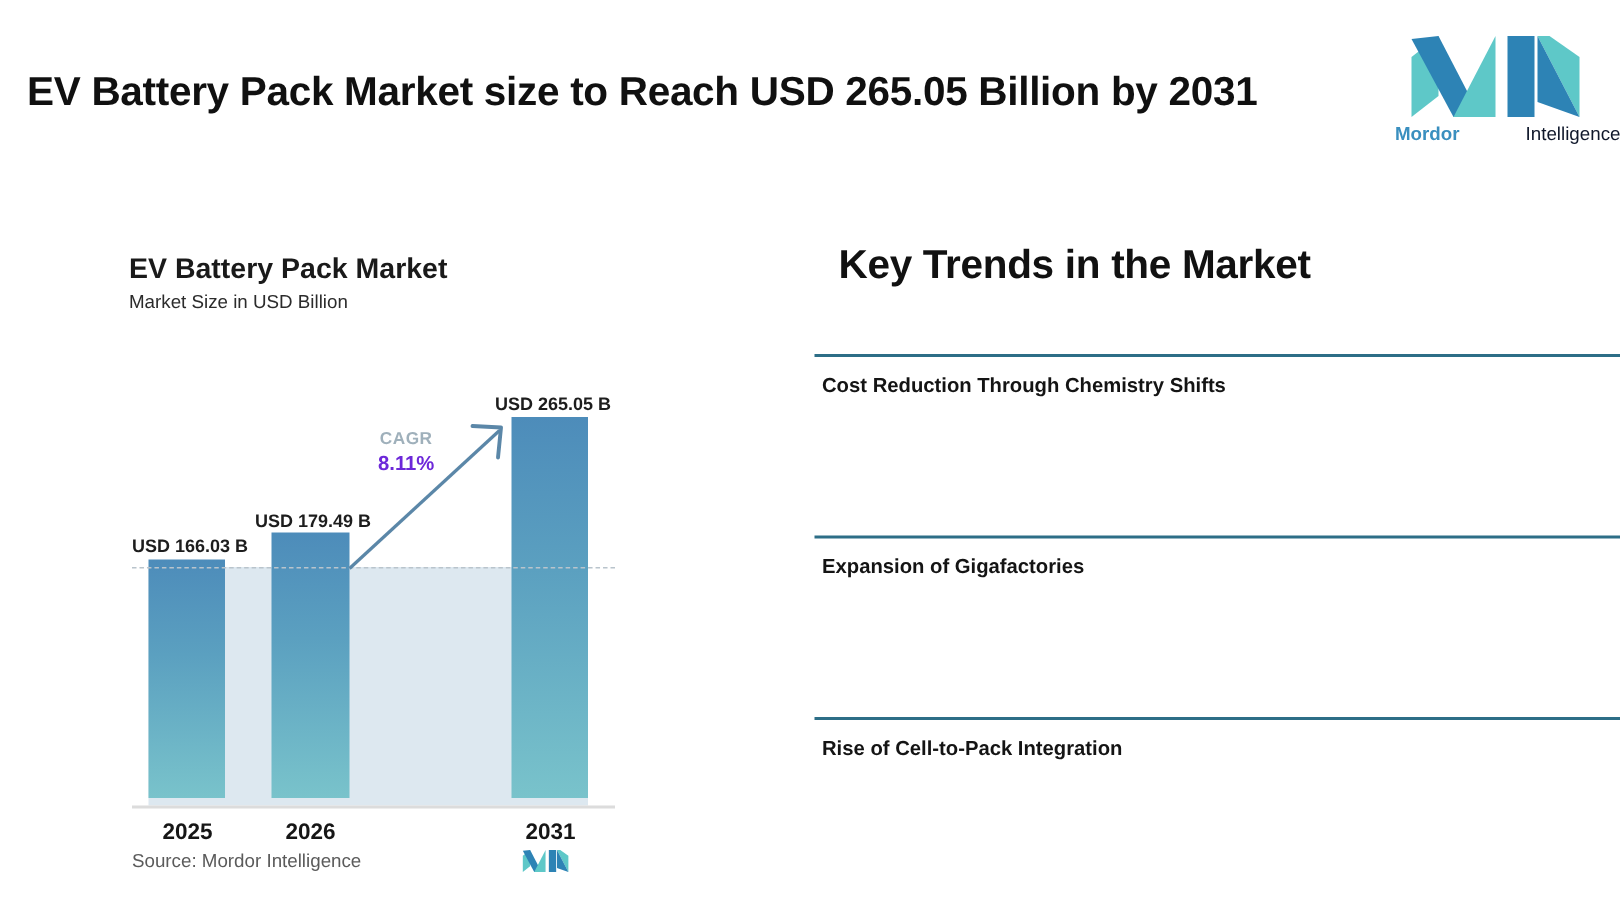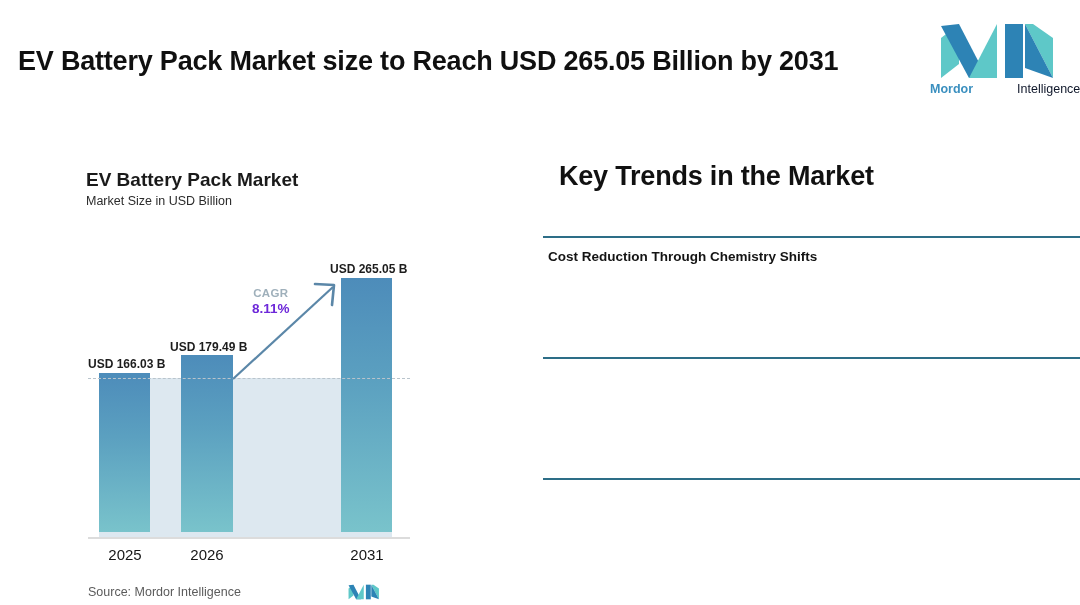--- a/index.html
+++ b/index.html
@@ -161,33 +161,33 @@
     top: 125px;
     width: 120px;
     height: 110px;
     overflow: visible;
   }
 
   .xtick {
     position: absolute;
     top: 396px;
     font-size: 15px;
-    font-weight: normal;
+    font-weight: bold;
     color: #161616;
     text-align: center;
     width: 80px;
   }
   .xt-1 { left: 85px; }
   .xt-2 { left: 167px; }
   .xt-3 { left: 327px; text-align: center; }
 
   .source-row {
     position: absolute;
     left: 88px;
-    top: 432px;
+    top: 414px;
     width: 330px;
     height: 24px;
   }
   .source-text {
     position: absolute;
     left: 0px;
     top: 3px;
     font-size: 12.5px;
     color: #5b5b5b;
     white-space: nowrap;
@@ -311,20 +311,22 @@
   <div class="trends-panel">
     <div class="trends-heading">Key Trends in the Market</div>
 
     <div class="trend-item ti-1">
       <div class="trend-rule"></div>
       <div class="trend-label">Cost Reduction Through Chemistry Shifts</div>
     </div>
 
     <div class="trend-item ti-2">
       <div class="trend-rule"></div>
+      <div class="trend-label">Expansion of Gigafactories</div>
     </div>
 
     <div class="trend-item ti-3">
       <div class="trend-rule"></div>
+      <div class="trend-label">Rise of Cell-to-Pack Integration</div>
     </div>
   </div>
 
 </div>
 
 </body></html>

